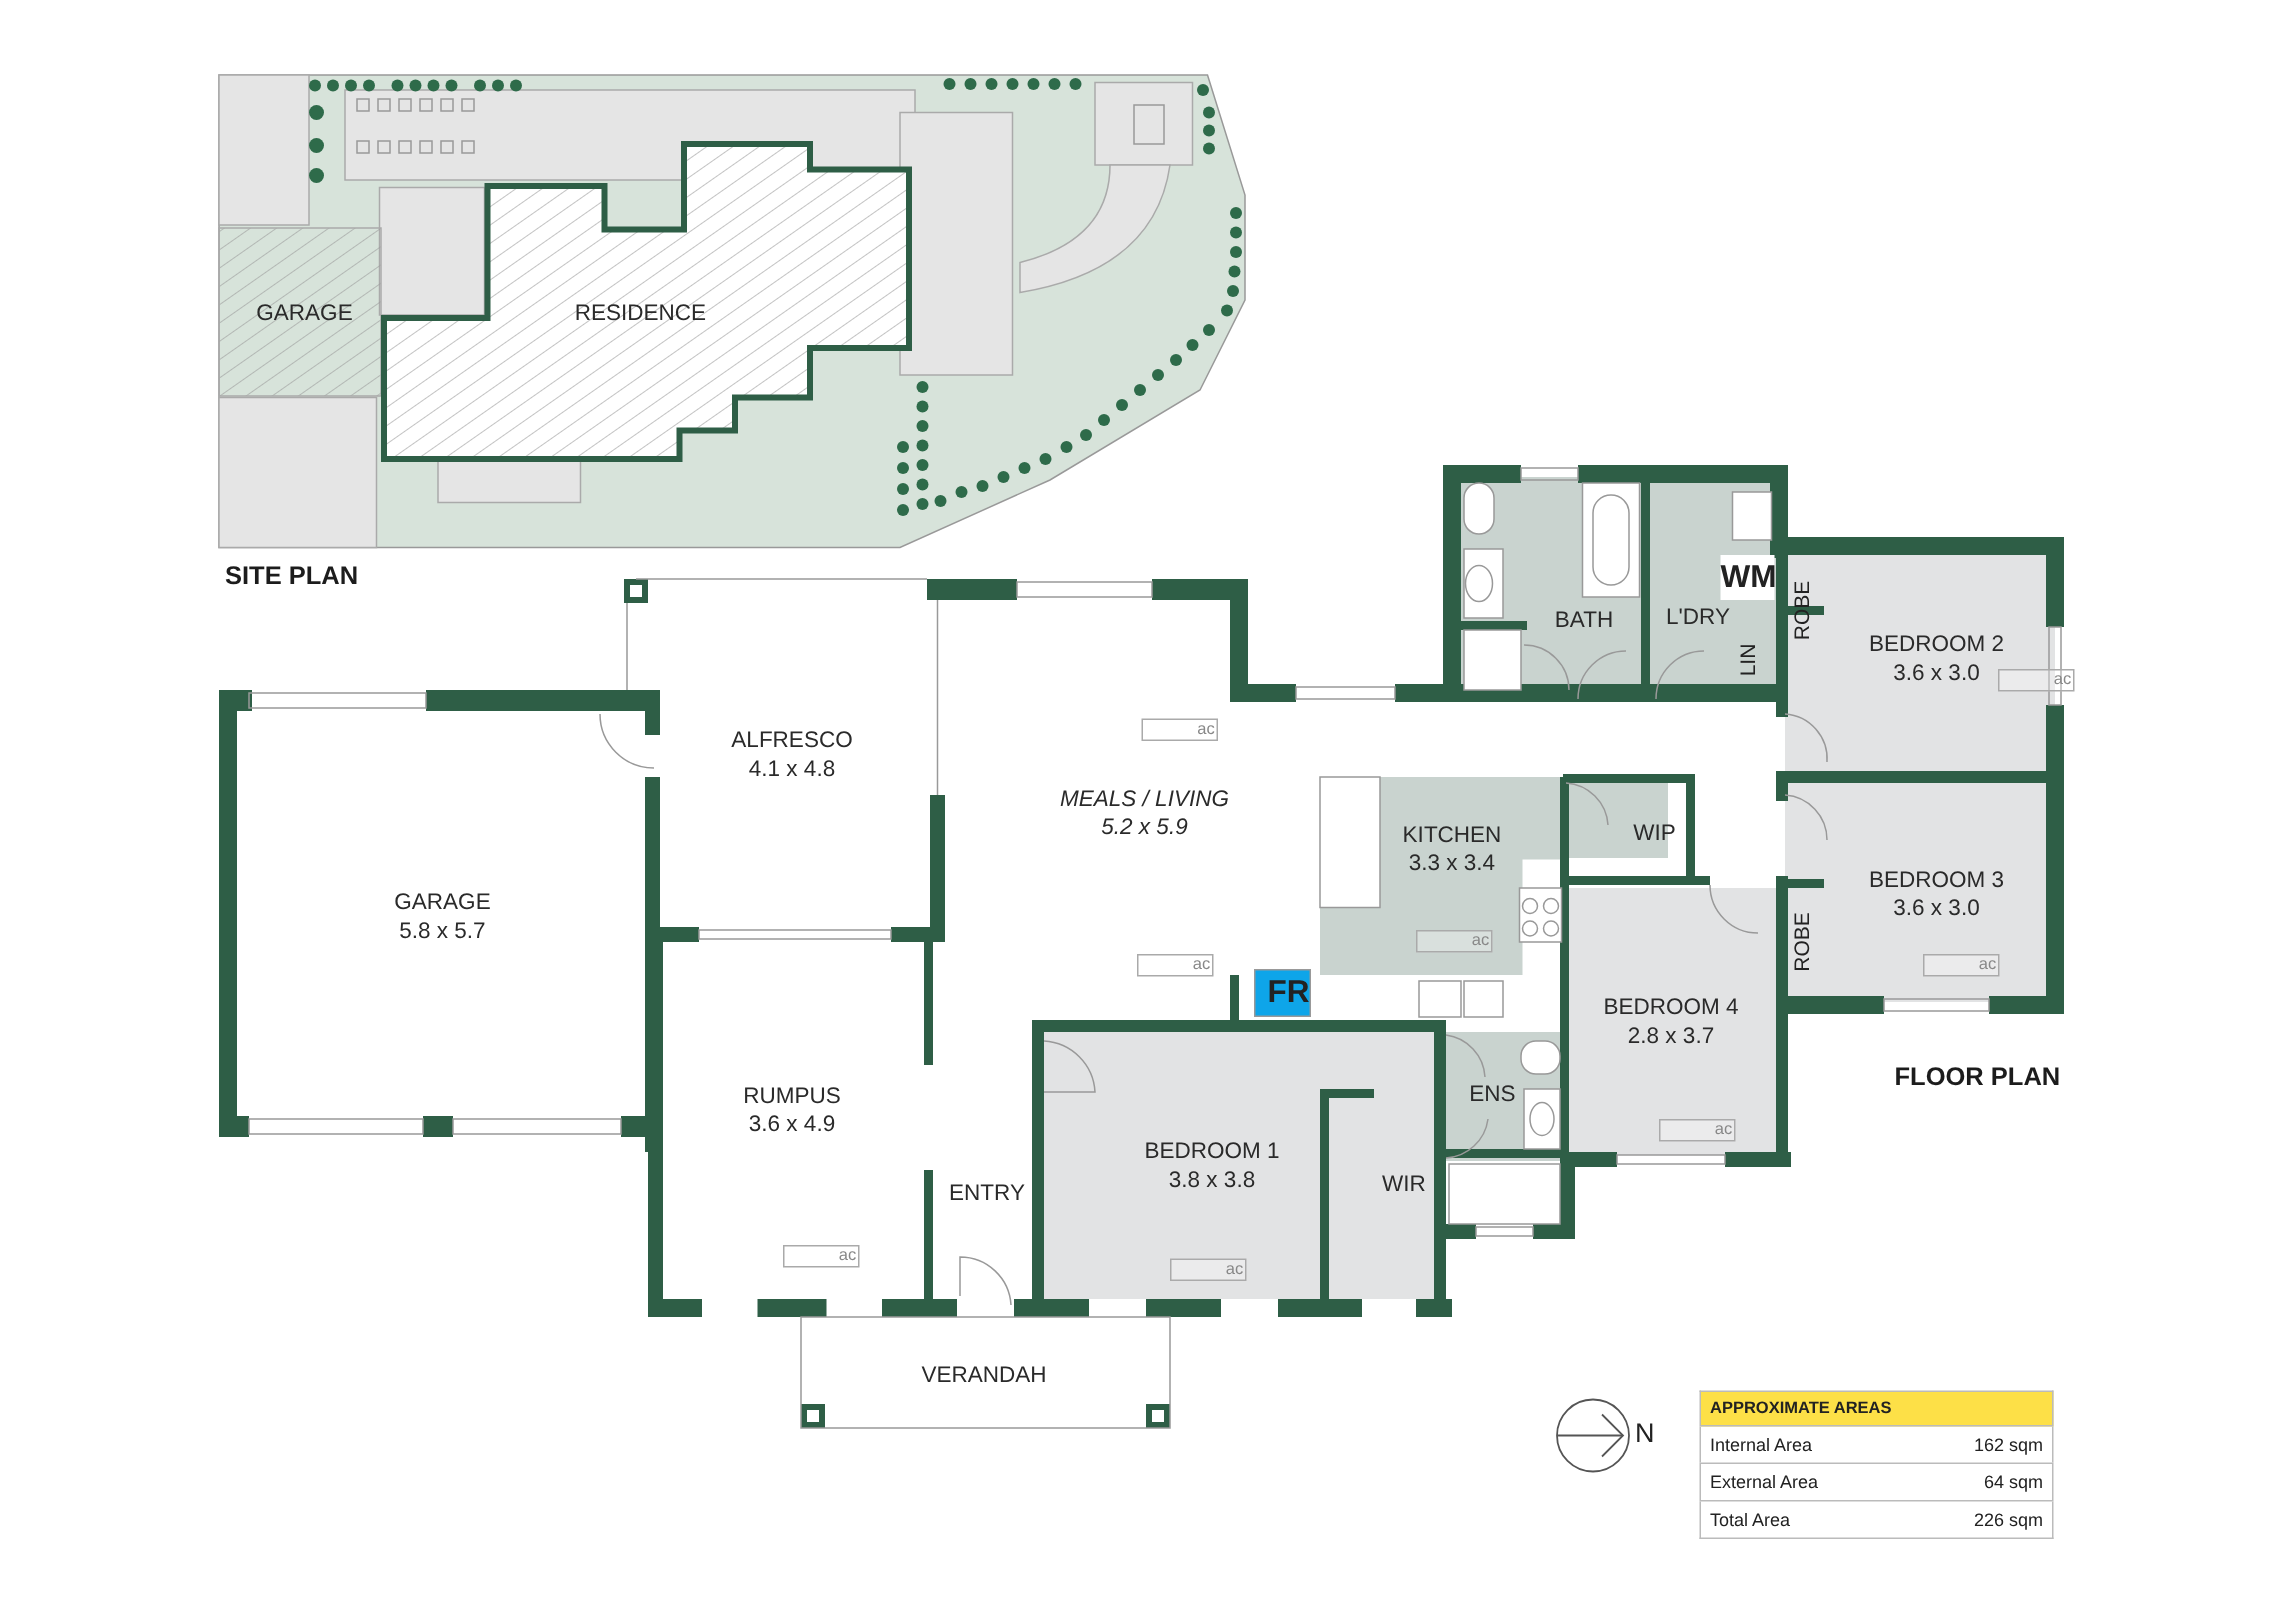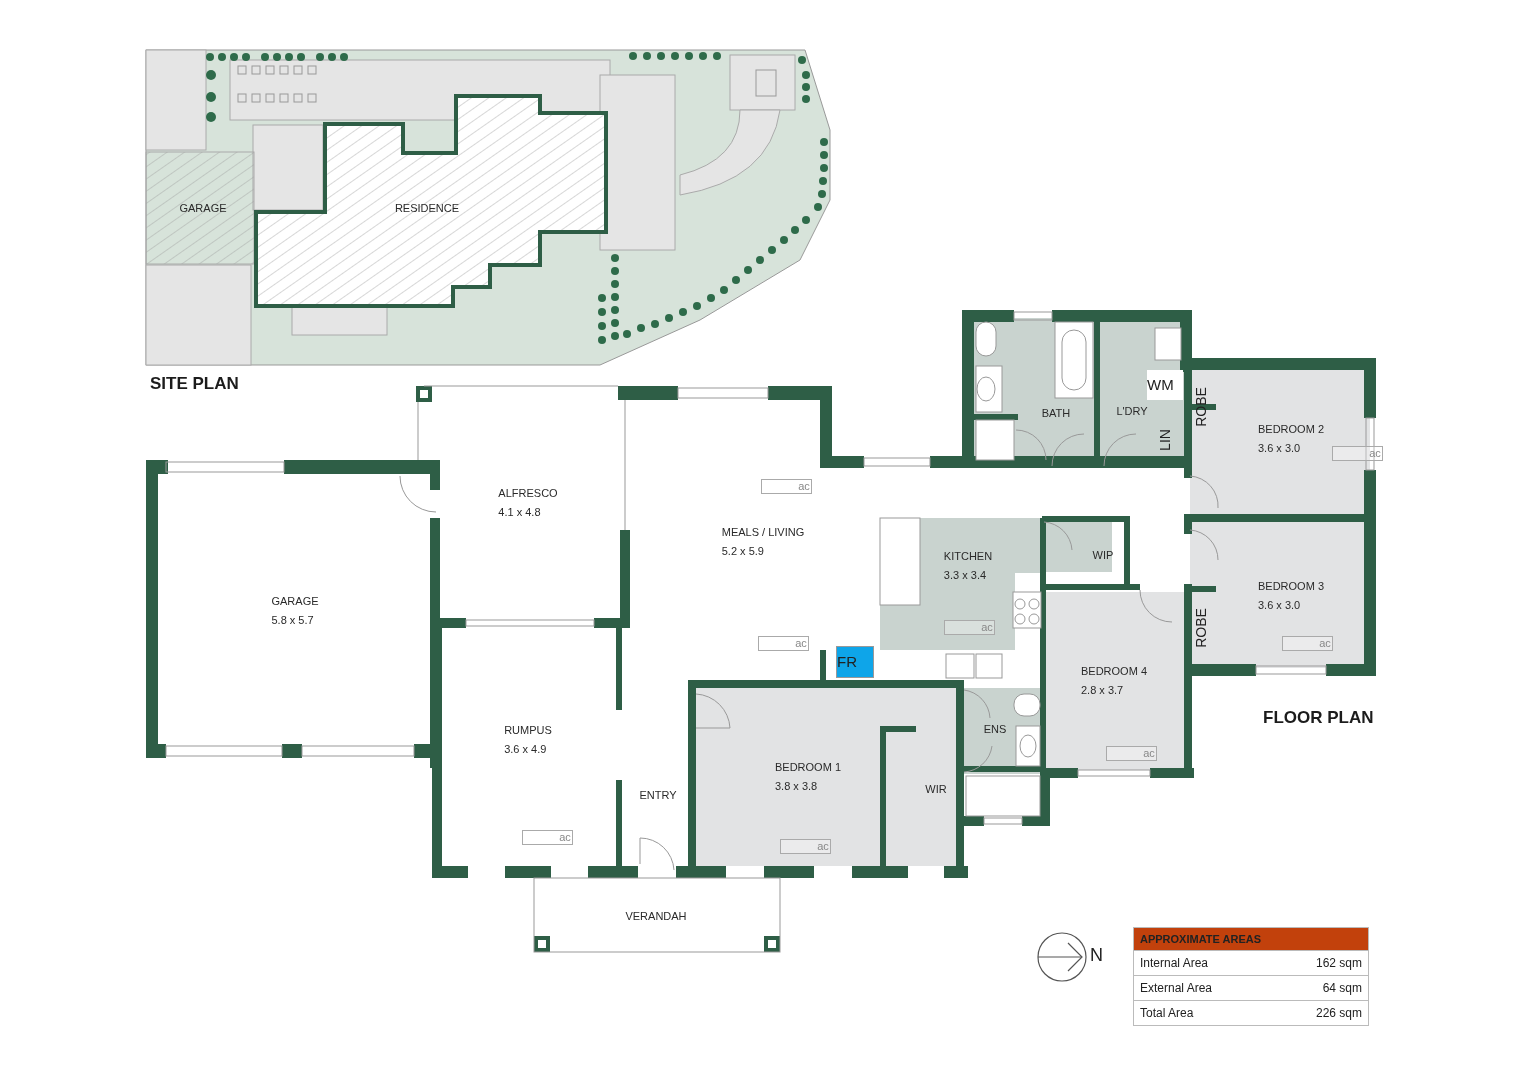--- a/index.html
+++ b/index.html
@@ -1,24 +1,24 @@
 <!DOCTYPE html>
 <html><head>
 <meta charset="utf-8">
 <style>
   html,body{margin:0;padding:0;background:#ffffff;}
   body{width:1520px;height:1080px;position:relative;overflow:hidden;font-family:"Liberation Sans",sans-serif;color:#222;}
   svg{position:absolute;left:0;top:0;}
-  .lbl{position:absolute;font-size:11px;text-align:left;line-height:19px;color:#2a2a2a;white-space:nowrap;transform:translateX(-50%);}
+  .lbl{position:absolute;font-size:15px;text-align:center;line-height:19px;color:#2a2a2a;white-space:nowrap;transform:translateX(-50%);}
   .title{position:absolute;font-weight:bold;font-size:17px;color:#1c1c1c;}
   .vert{position:absolute;font-size:14px;transform:rotate(-90deg);transform-origin:center;white-space:nowrap;color:#222;}
-  .box{position:absolute;font-size:15px;color:#222;text-align:left;}
+  .box{position:absolute;font-size:21px;color:#222;text-align:right;font-weight:bold;}
   .ac{position:absolute;width:14px;height:13px;border:1px solid #aaa;font-size:11px;line-height:13px;text-align:center;color:#888;background:rgba(255,255,255,0.3);padding-left:35px;}
   table.areas{position:absolute;left:1133px;top:927px;width:236px;border-collapse:collapse;font-size:12px;border:1px solid #bbb;}
-  table.areas th{background:#c2410c;text-align:left;padding:5px 6px;font-size:11px;font-weight:bold;}
+  table.areas th{background:#fde047;text-align:left;padding:5px 6px;font-size:11px;font-weight:bold;}
   table.areas td{padding:5px 6px;border-top:1px solid #bbb;}
   table.areas td.v{text-align:right;}
   .compassN{position:absolute;left:1090px;top:945px;font-size:18px;}
 </style>
 </head>
 <body>
 
 <svg width="1520" height="1080">
   <defs>
     <pattern id="hatch" width="10" height="10" patternUnits="userSpaceOnUse" patternTransform="rotate(55)">
@@ -271,21 +271,21 @@
 <div class="title" style="left:1263px;top:708px;">FLOOR PLAN</div>
 
 <div class="lbl" style="left:295px;top:592px;">
     <div>GARAGE</div>
     <div>5.8 x 5.7</div>
   </div>
 <div class="lbl" style="left:528px;top:484px;">
     <div>ALFRESCO</div>
     <div>4.1 x 4.8</div>
   </div>
-<div class="lbl" style="left:763px;top:523px;">
+<div class="lbl" style="left:763px;top:523px;font-style:italic;">
     <div>MEALS / LIVING</div>
     <div>5.2 x 5.9</div>
   </div>
 <div class="lbl" style="left:968px;top:547px;">
     <div>KITCHEN</div>
     <div>3.3 x 3.4</div>
   </div>
 <div class="lbl" style="left:528px;top:721px;">
     <div>RUMPUS</div>
     <div>3.6 x 4.9</div>

